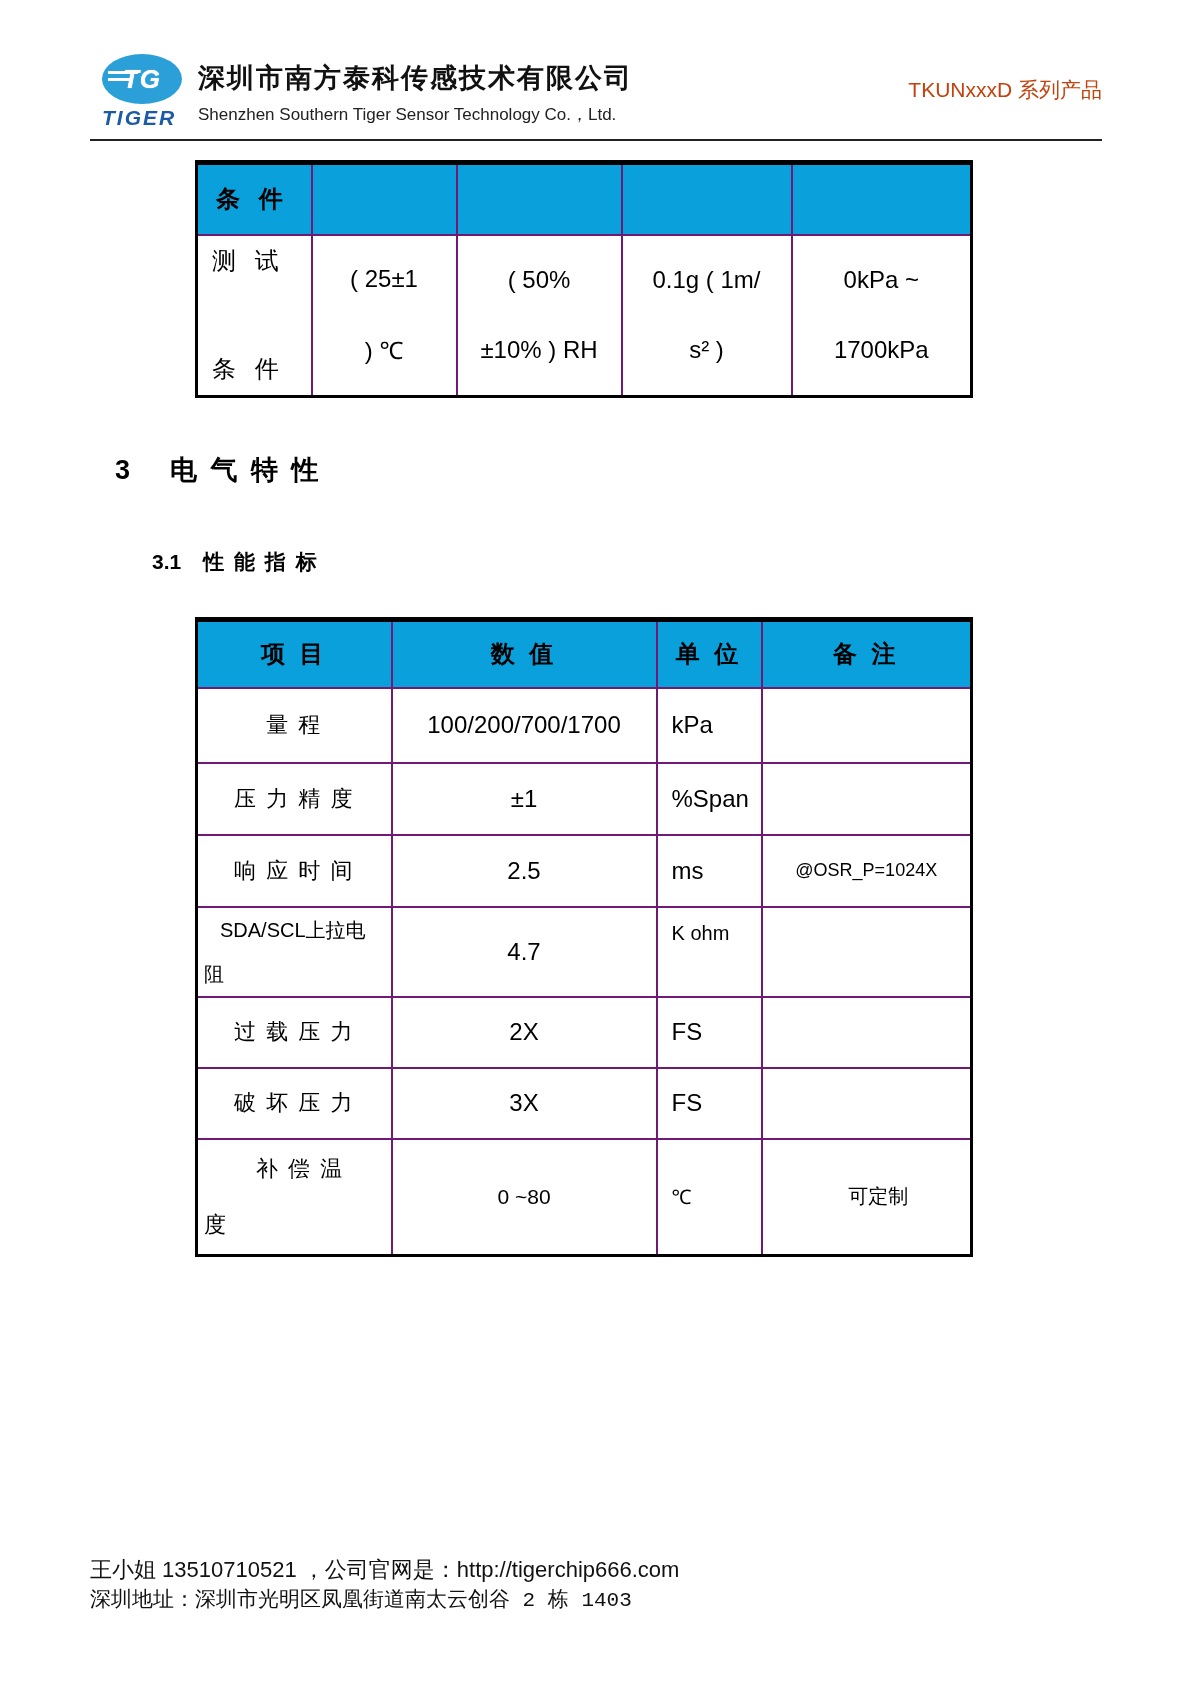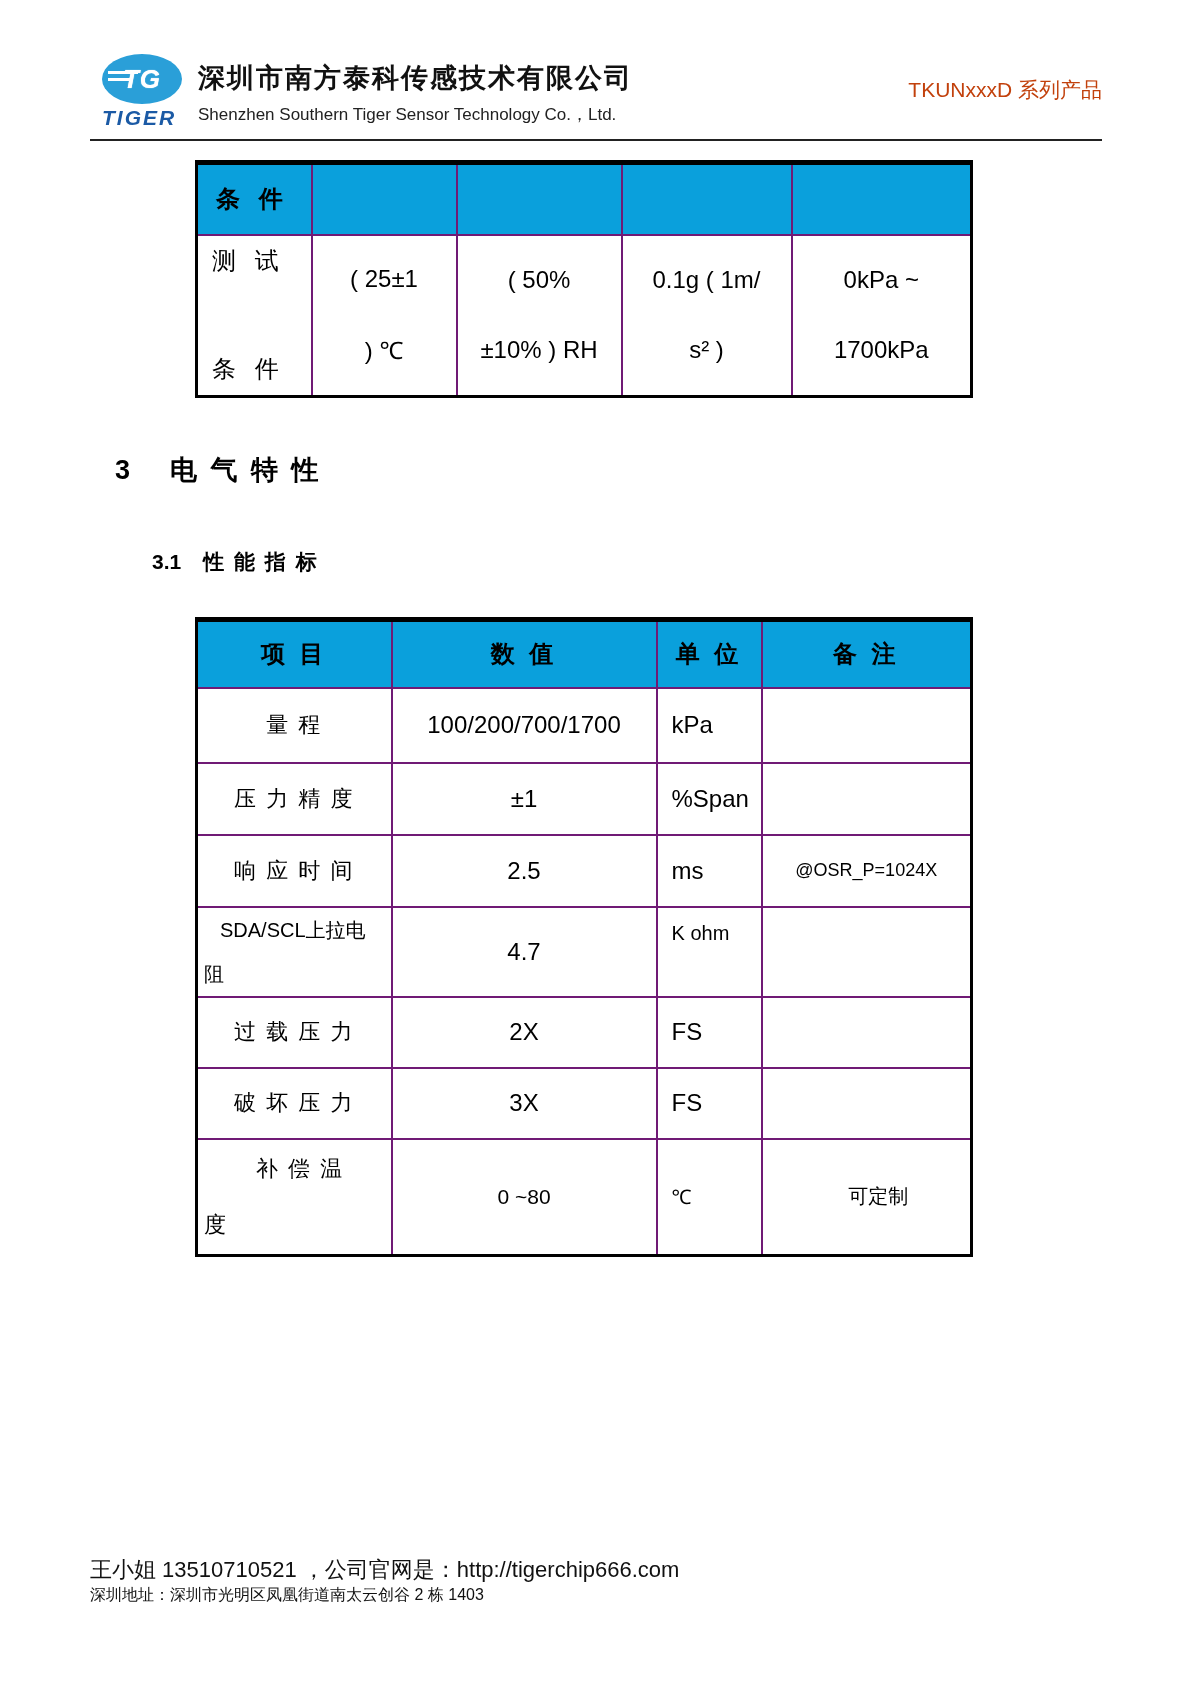--- a/index.html
+++ b/index.html
@@ -105,21 +105,21 @@
   }
   .wrap-sda { width: 172px; font-size: 20px; text-indent: 16px; letter-spacing: 0; line-height: 44px; }
   .wrap-cjk { width: 152px; font-size: 22px; text-indent: 52px; letter-spacing: 2px; line-height: 56px; }
   .note-custom { font-size: 20px !important; padding-left: 24px; }
 
   
   .footer-line1 {
     position: absolute; left: 90px; top: 1543px; font-size: 22px; color: #111; margin-top: 12px;
   }
   .footer-line2 {
-    position: absolute; left: 90px; top: 1585px; font-size: 16px; color: #111;
+    position: absolute; left: 90px; top: 1585px; font-size: 21px; color: #111; font-family: Liberation Mono, monospace;
   }
 </style>
 </head>
 <body>
 
 <div class="page">
 
   <div class="logo-wrap">
     <div class="logo-ellipse">
       <div class="logo-stripe stripe1"></div>

